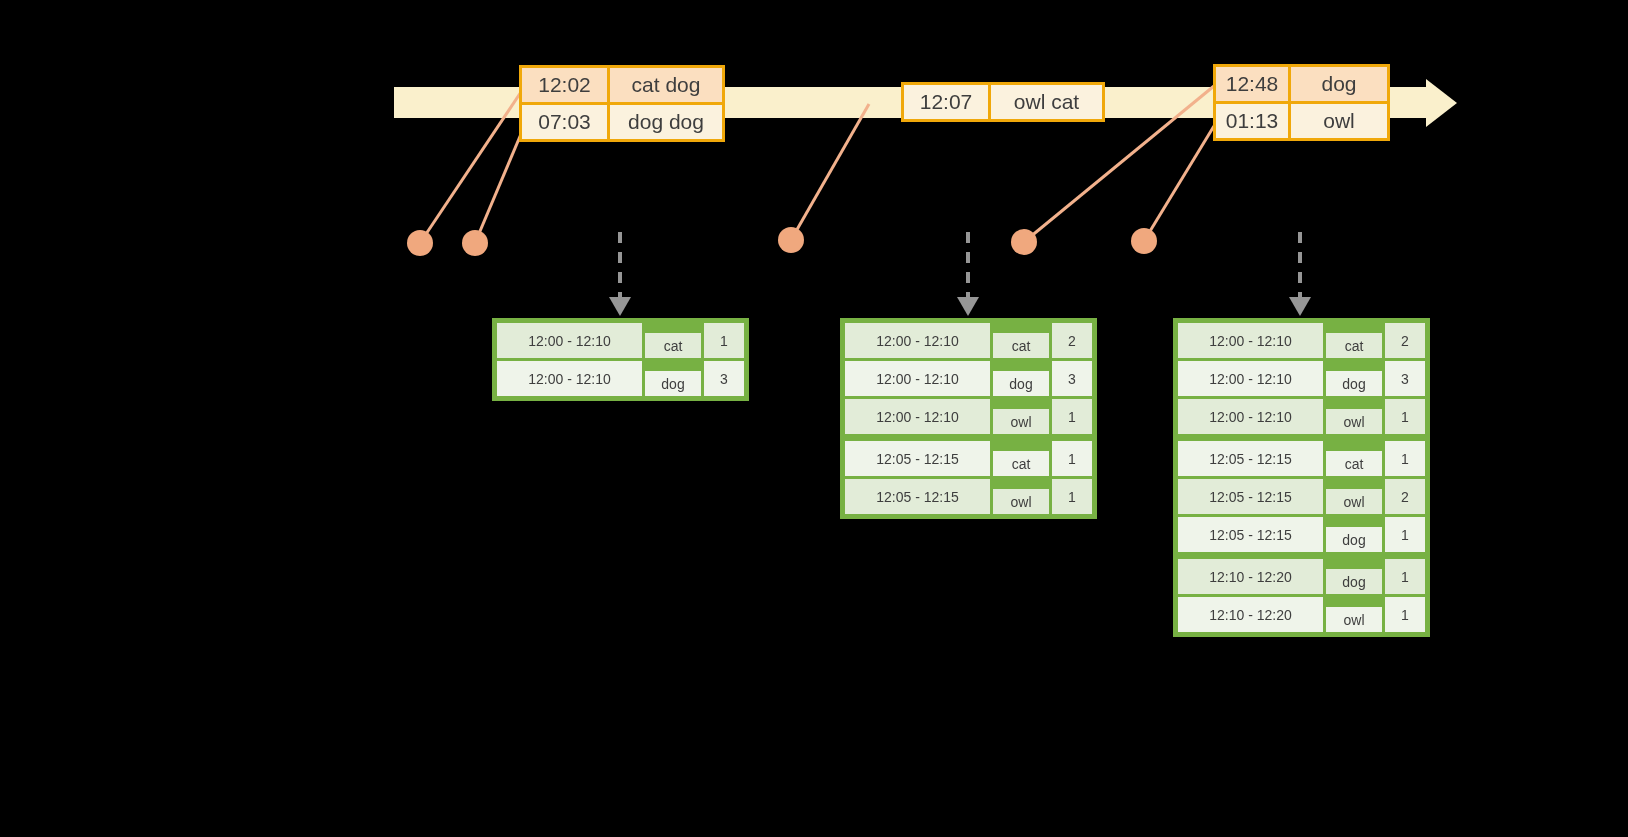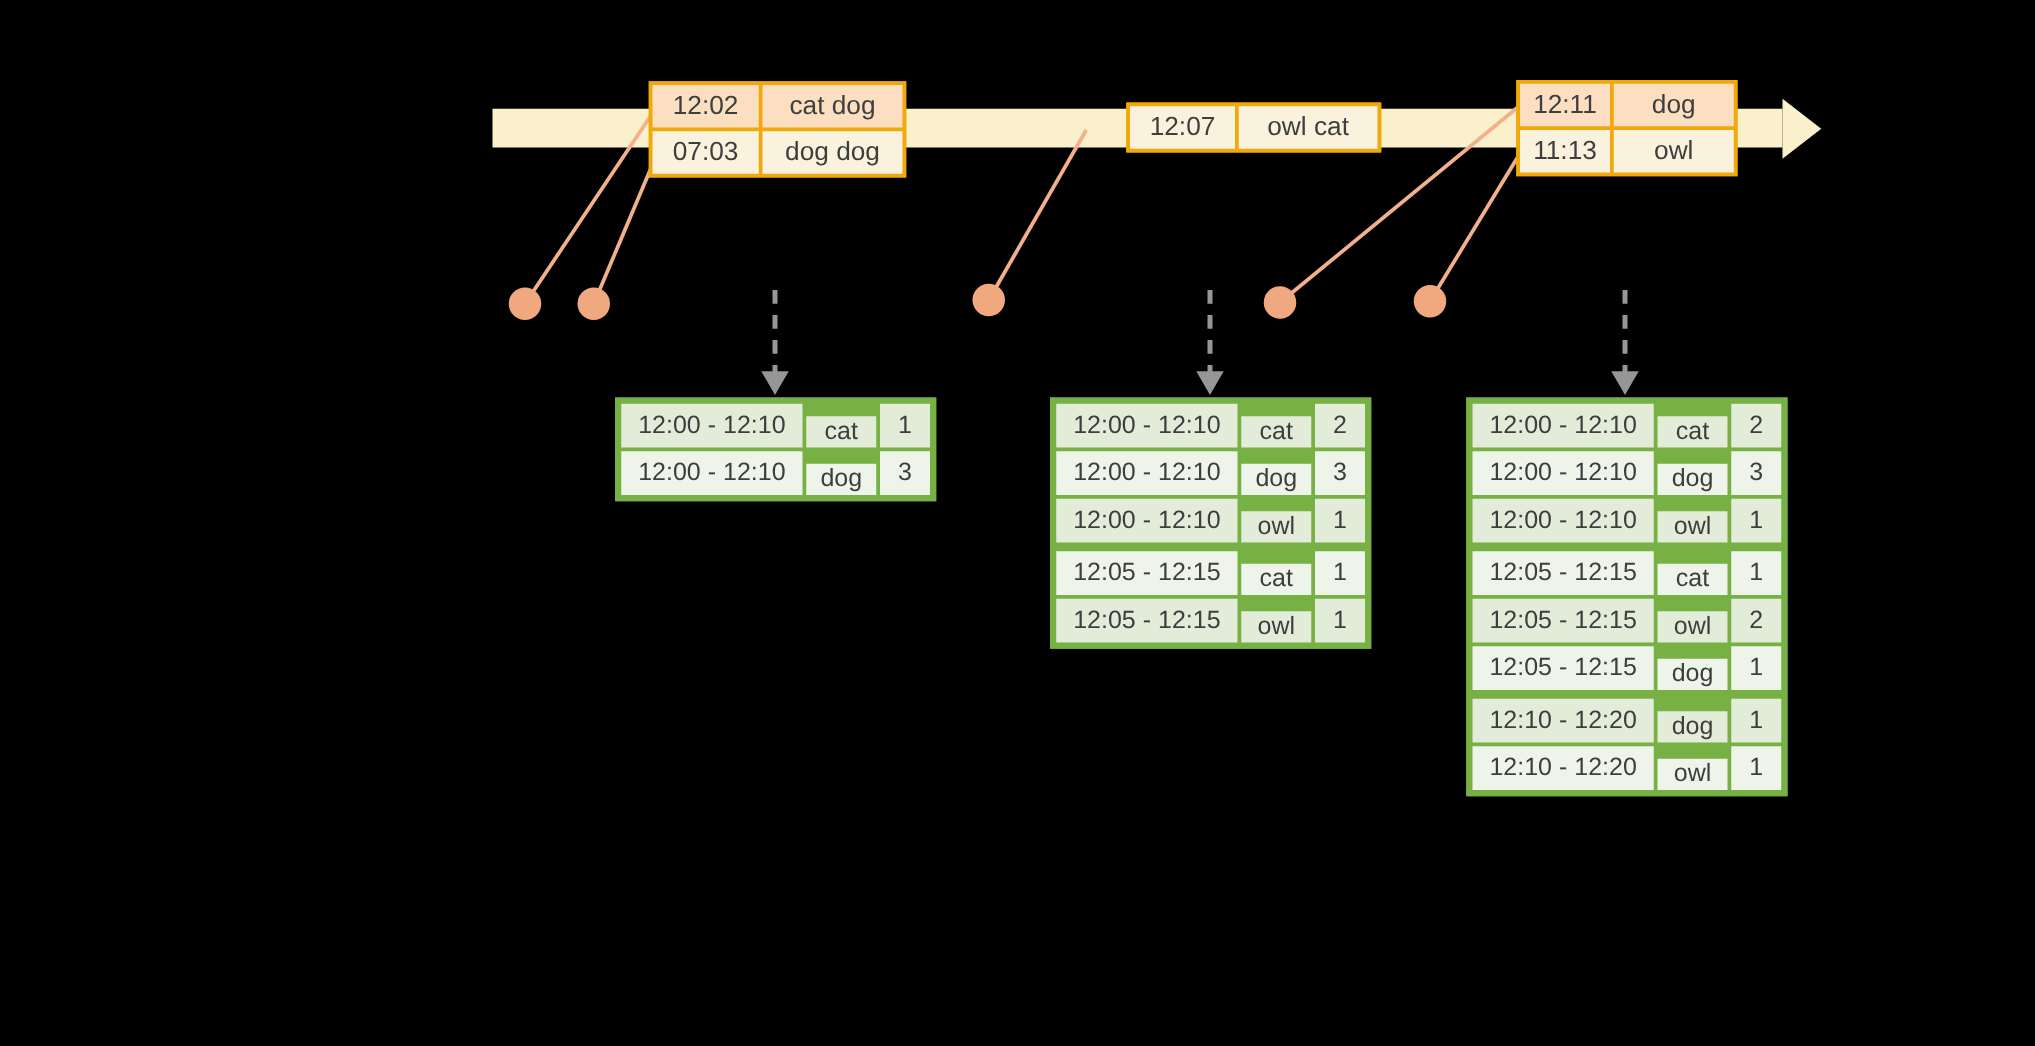--- a/index.html
+++ b/index.html
@@ -24,21 +24,21 @@
   #etable2 { left:867px; top:82px;  grid-template-columns:84px 111px; grid-auto-rows:34px;margin-left:34px; }
   #etable3 { left:1213px; top:64px; grid-template-columns:72px 96px;  grid-auto-rows:34px; }
   
   .overlay { position:absolute; left:0; top:0; z-index:2; }
   
   .gtable { position:absolute; top:318px; z-index:3; background:#77b143; border:5px solid #77b143; }
   #gtable1 { left:492px; } #gtable2 { left:840px; } #gtable3 { left:1173px; }
   .grow { display:flex; gap:3px; height:35px; margin-top:3px; }
   .grow:first-child { margin-top:0; }
   .grow.sep { margin-top:7px; }
-  .gcell { display:flex; align-items:center; justify-content:center; font-size:20px; }
+  .gcell { display:flex; align-items:center; justify-content:center; font-size:14px; }
   .gc-window { width:145px; } .gc-word { width:56px;margin-top:10px; } .gc-count { width:40px; }
   .rowdark  .gcell { background:#e2ecd8; }
   .rowlight .gcell { background:#eff4ea; }
 </style>
 </head>
 <body>
 
 <div class="canvas">
 
   <div class="tl-band"></div>
@@ -71,23 +71,23 @@
     <div class="cell fill-cream">07:03</div>
     <div class="cell fill-cream">dog dog</div>
   </div>
 
   <div class="etable" id="etable2">
     <div class="cell fill-cream">12:07</div>
     <div class="cell fill-cream">owl cat</div>
   </div>
 
   <div class="etable" id="etable3">
-    <div class="cell fill-peach">12:11</div>
+    <div class="cell fill-peach">12:48</div>
     <div class="cell fill-peach">dog</div>
-    <div class="cell fill-cream">11:13</div>
+    <div class="cell fill-cream">01:13</div>
     <div class="cell fill-cream">owl</div>
   </div>
 
   <div class="gtable" id="gtable1">
     <div class="grow rowdark">
       <div class="gcell gc-window">12:00 - 12:10</div>
       <div class="gcell gc-word">cat</div>
       <div class="gcell gc-count">1</div>
     </div>
     <div class="grow rowlight">

